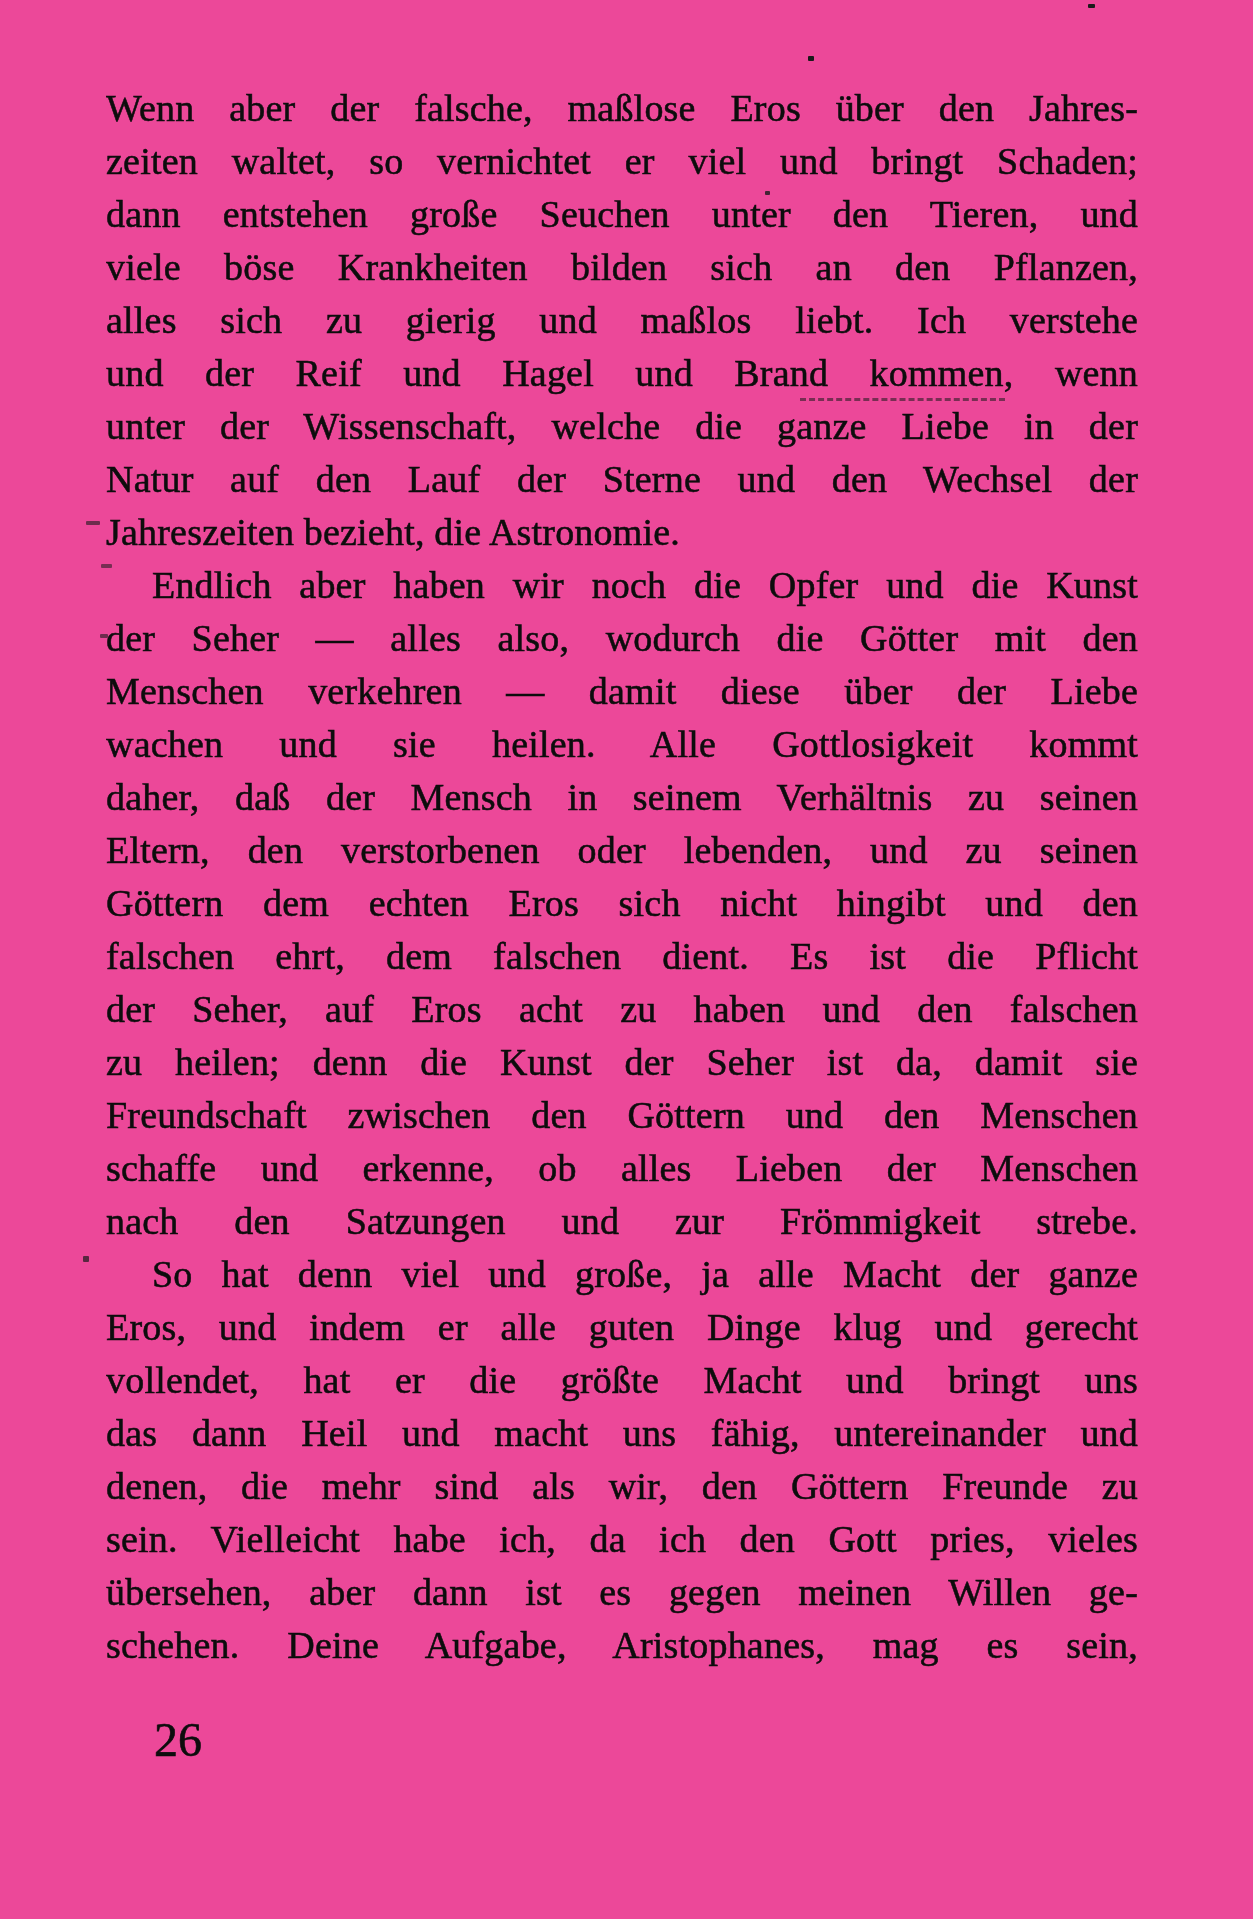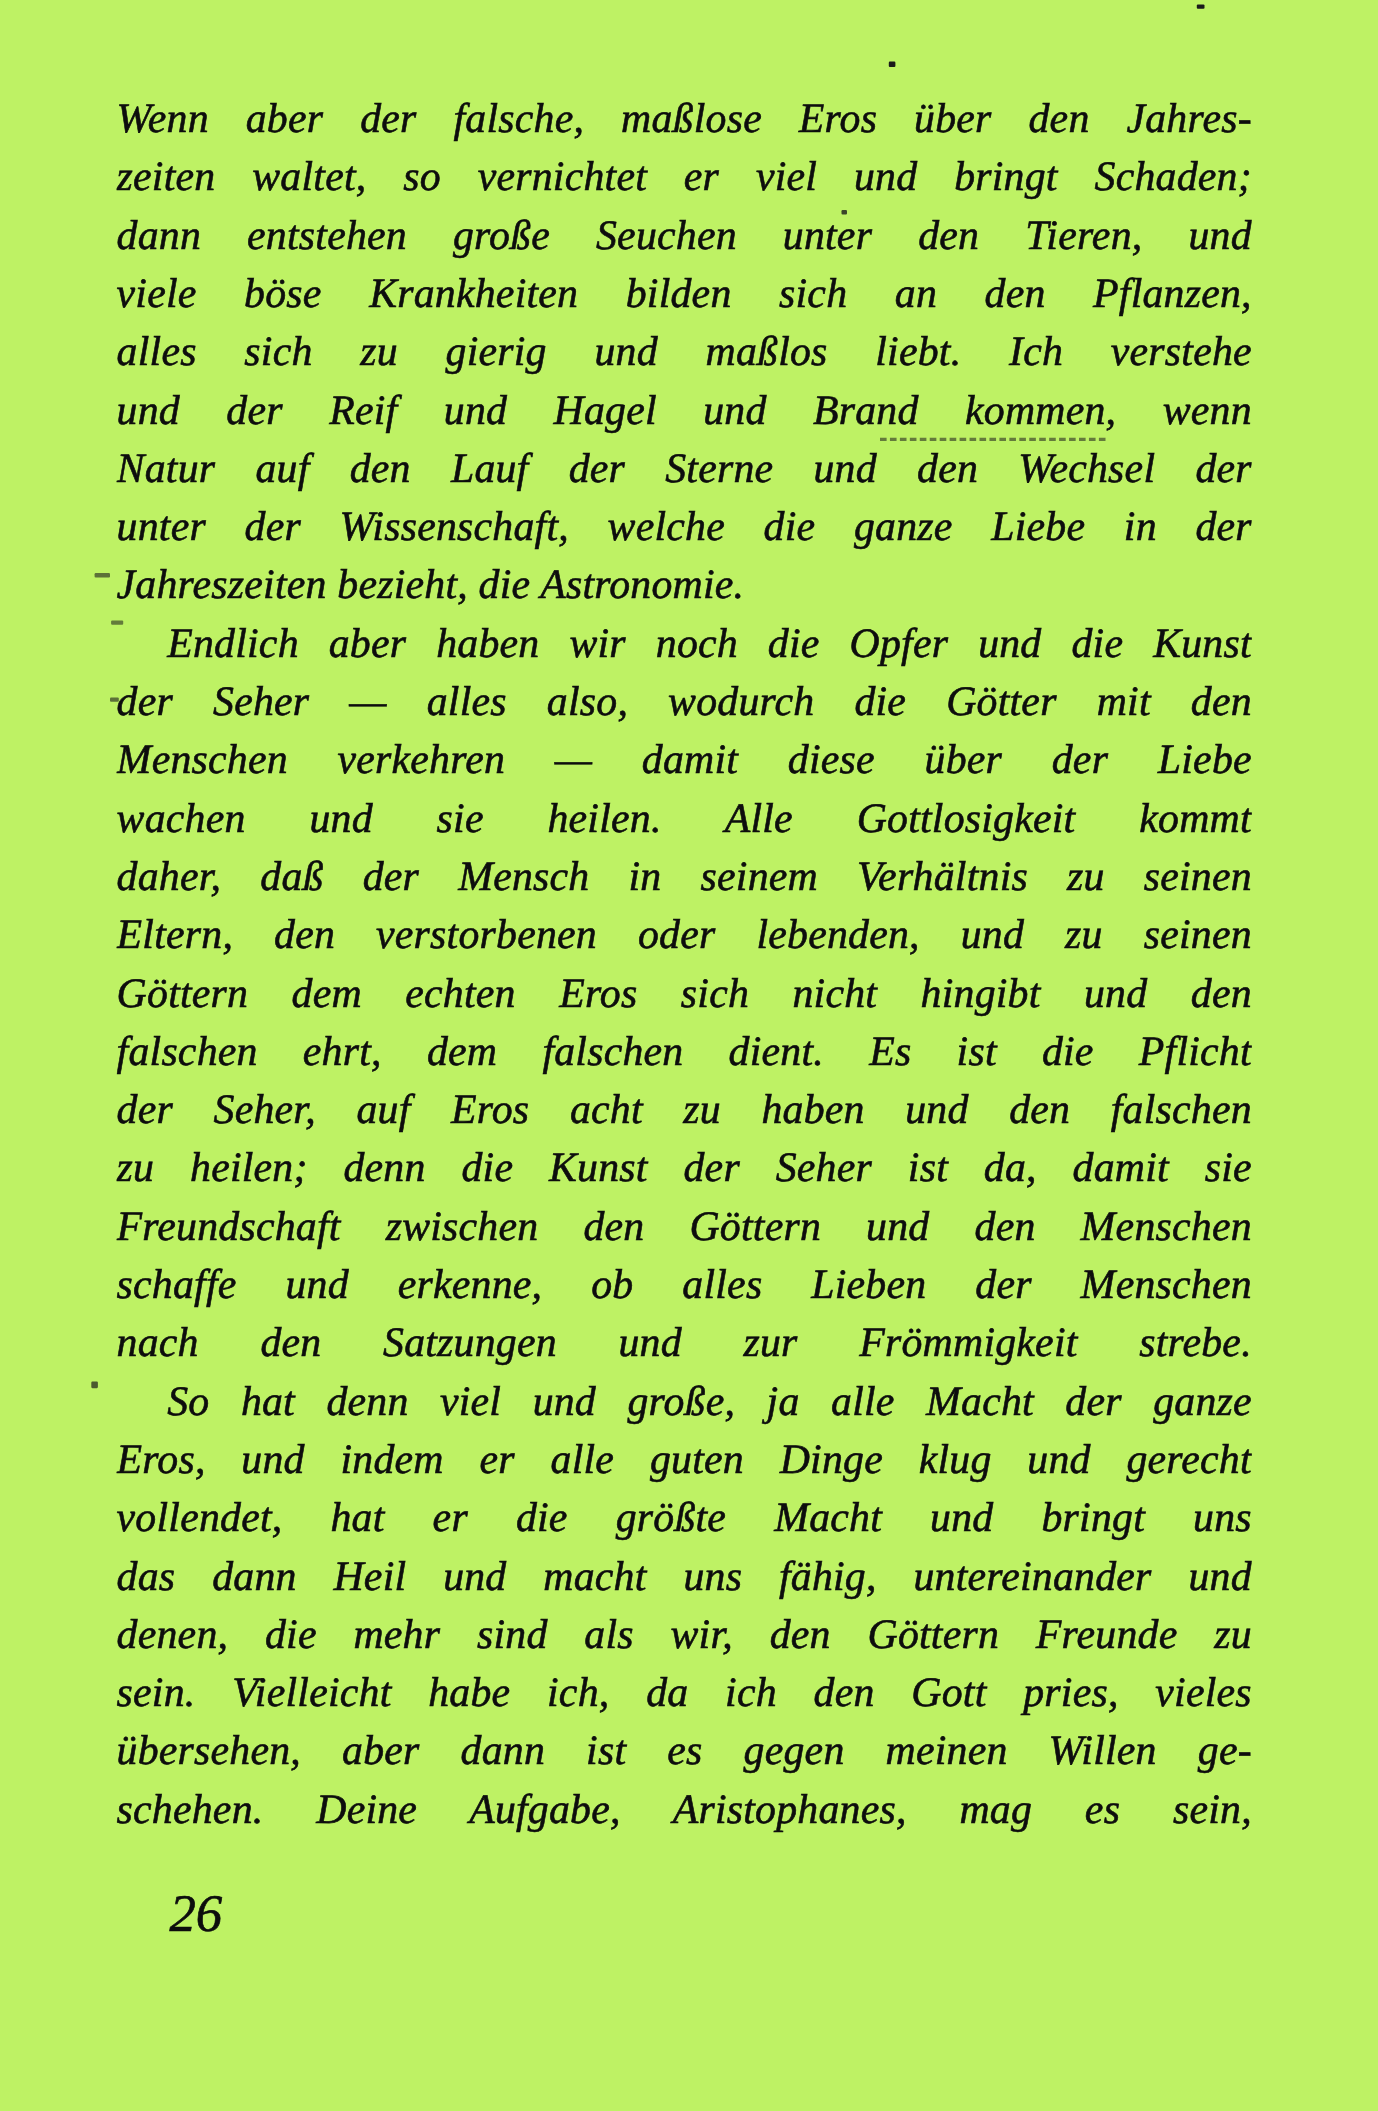--- a/index.html
+++ b/index.html
@@ -11,22 +11,21 @@
     width: 1253px;
     height: 1919px;
     position: relative;
     font-family: "Liberation Serif", "DejaVu Serif", serif;
     color: #0d0d0d;
     overflow: hidden;
   }
   .page {
     position: absolute;
     inset: 0;
-    background: #bef264;
-    font-style: italic;
+    background: #ec4899;
   }
   .text-block {
     position: absolute;
     left: 106px;
     top: 82px;
     width: 1032px;
     font-size: 38px;
     line-height: 53px;
     letter-spacing: 0.2px;
     -webkit-text-stroke: 0.55px #0d0d0d;
@@ -70,22 +69,22 @@
 
 <div class="page">
   <div class="text-block" id="text-block">
       <div class="paragraph">
         <div class="line">Wenn aber der falsche, maßlose Eros über den Jahres-</div>
         <div class="line">zeiten waltet, so vernichtet er viel und bringt Schaden;</div>
         <div class="line">dann entstehen große Seuchen unter den Tieren, und</div>
         <div class="line">viele böse Krankheiten bilden sich an den Pflanzen,</div>
         <div class="line">alles sich zu gierig und maßlos liebt. Ich verstehe</div>
         <div class="line">und der Reif und Hagel und Brand kommen, wenn</div>
+        <div class="line">unter der Wissenschaft, welche die ganze Liebe in der</div>
         <div class="line">Natur auf den Lauf der Sterne und den Wechsel der</div>
-        <div class="line">unter der Wissenschaft, welche die ganze Liebe in der</div>
         <div class="line endline">Jahreszeiten bezieht, die Astronomie.</div>
       </div>
       <div class="paragraph">
         <div class="line indent">Endlich aber haben wir noch die Opfer und die Kunst</div>
         <div class="line">der Seher — alles also, wodurch die Götter mit den</div>
         <div class="line">Menschen verkehren — damit diese über der Liebe</div>
         <div class="line">wachen und sie heilen. Alle Gottlosigkeit kommt</div>
         <div class="line">daher, daß der Mensch in seinem Verhältnis zu seinen</div>
         <div class="line">Eltern, den verstorbenen oder lebenden, und zu seinen</div>
         <div class="line">Göttern dem echten Eros sich nicht hingibt und den</div>

